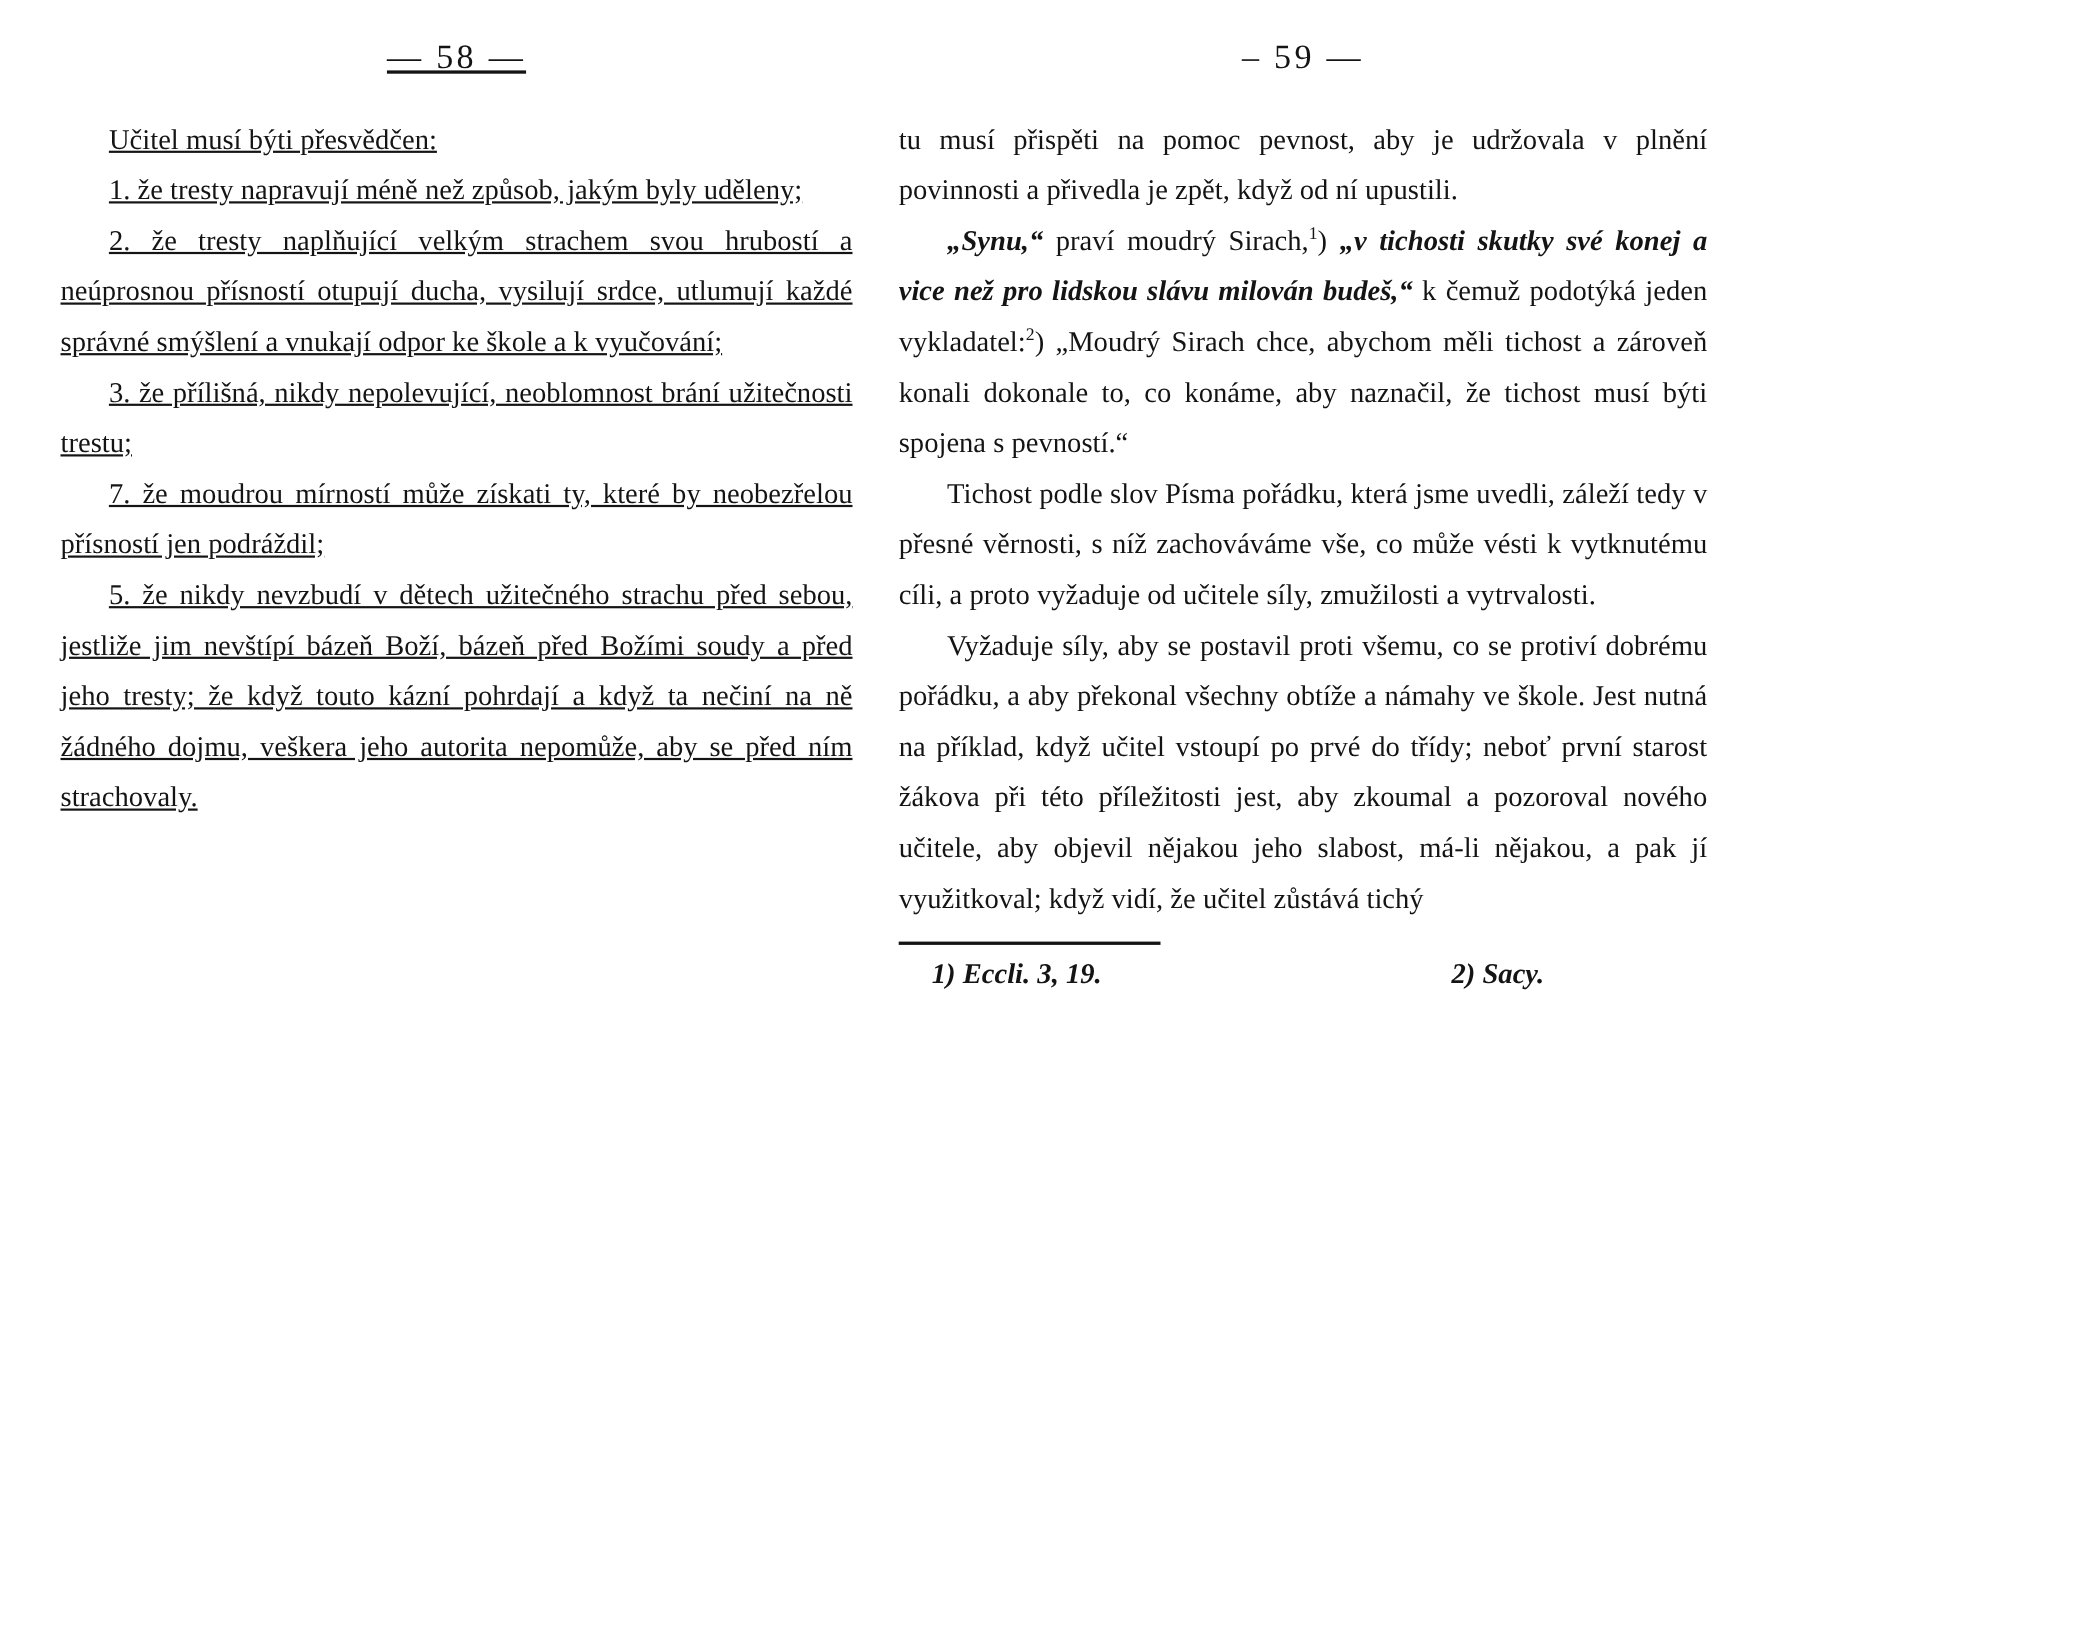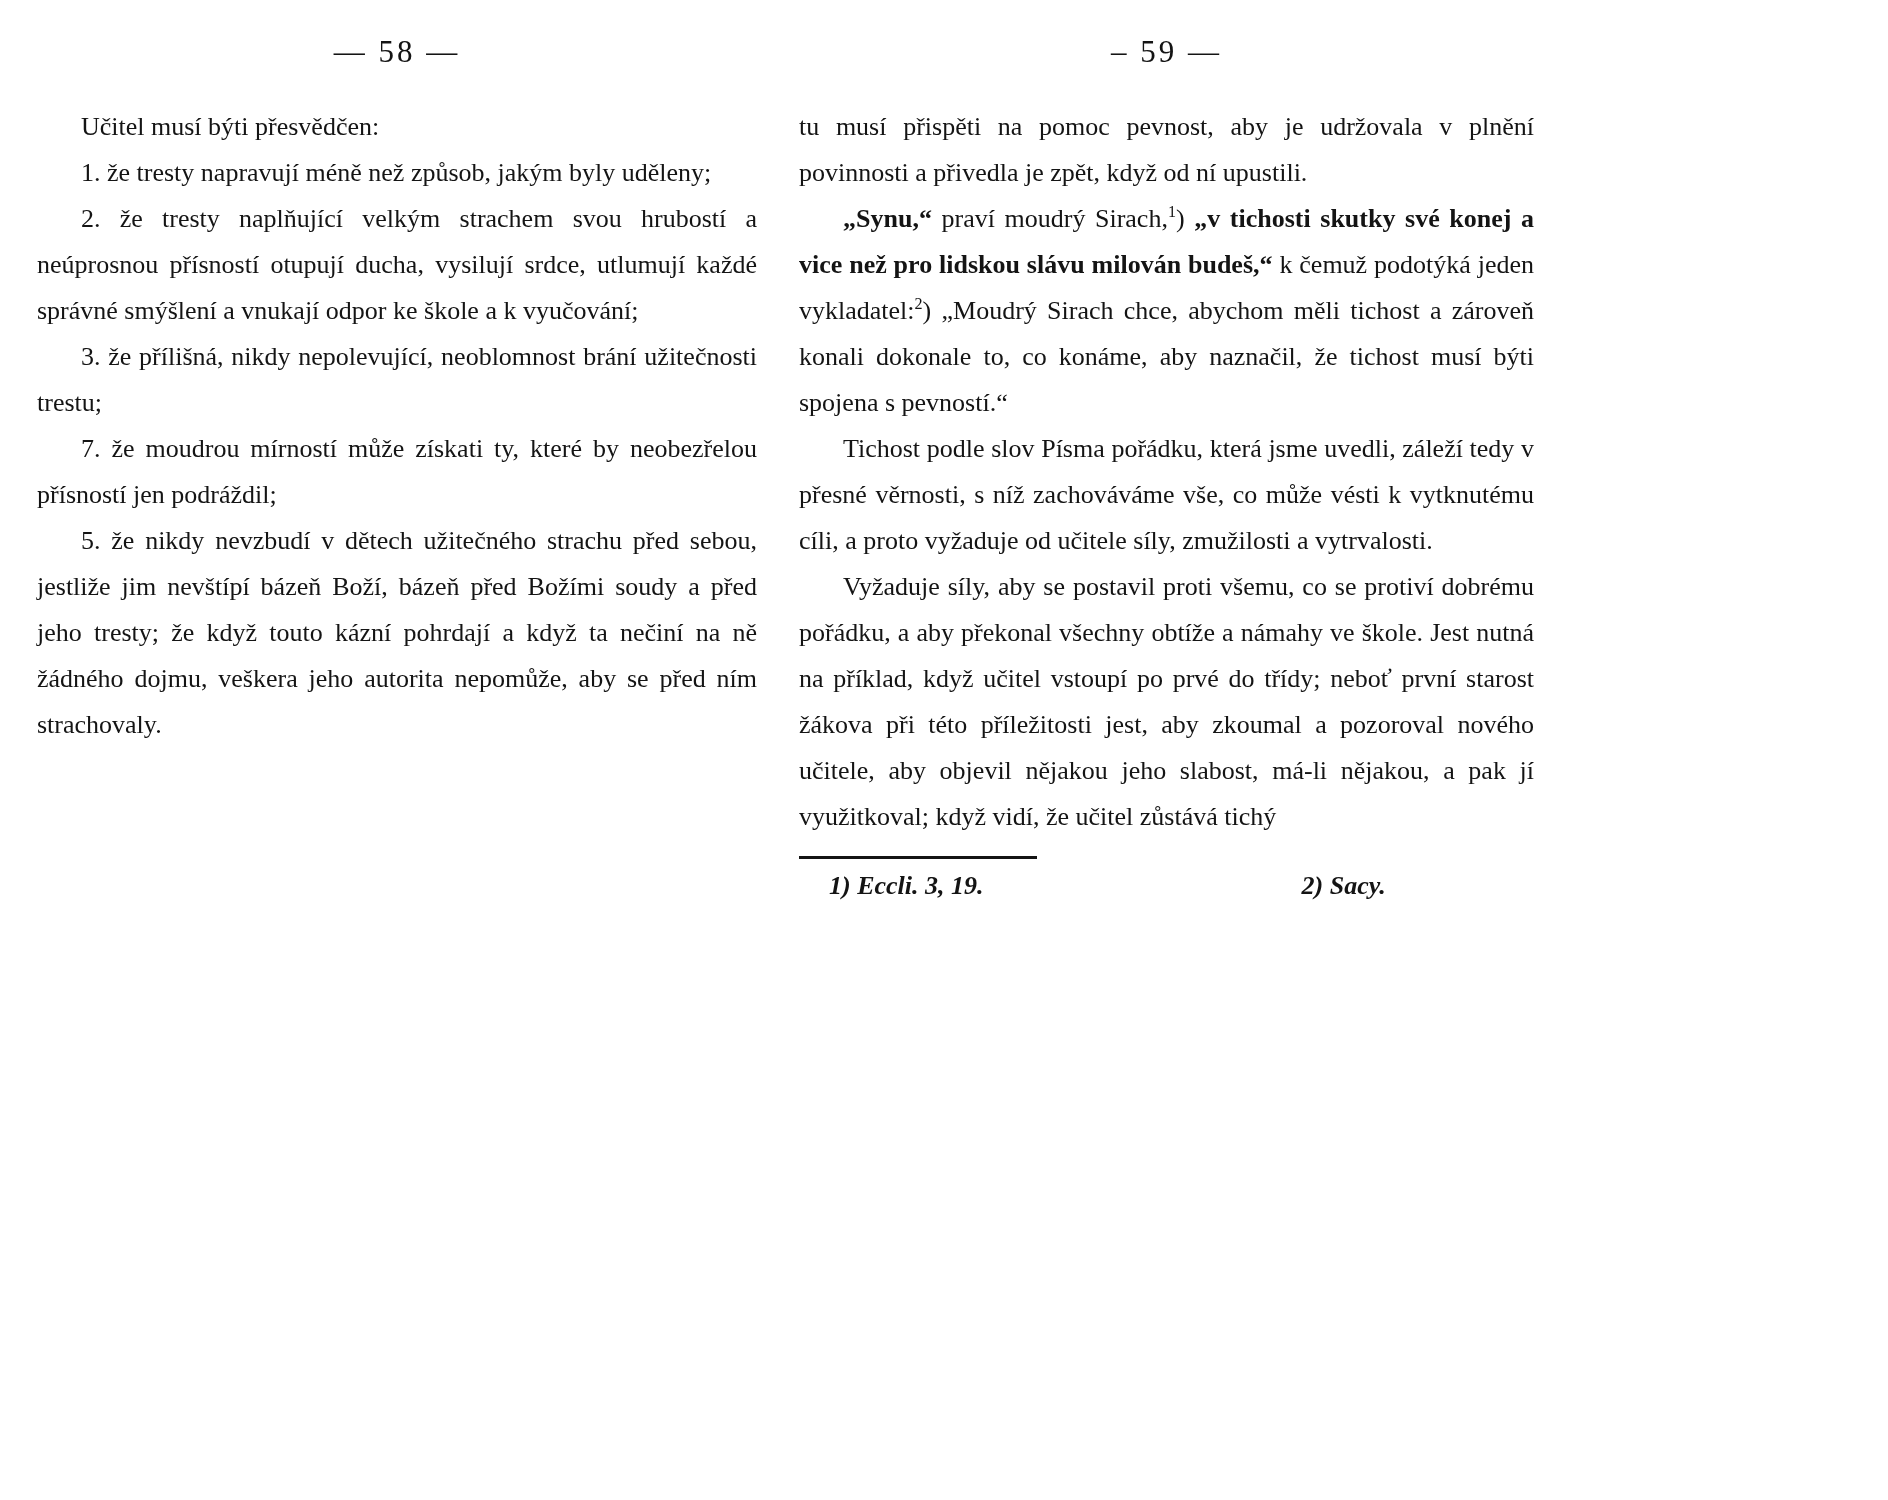--- a/index.html
+++ b/index.html
@@ -20,21 +20,22 @@
     width: 1888px;
     height: 1500px;
     padding-top: 34px;
   }
   .page {
     box-sizing: border-box;
     position: relative;
   }
   .page-left {
     width: 720px;
-    margin-left: 37px;
+    margin-left: 55px;
+    text-decoration: underline;
   }
   .page-right {
     width: 735px;
     margin-left: 42px;
     display: flex;
     flex-direction: column;
   }
   .page-number {
     text-align: center;
     font-size: 31px;
@@ -49,20 +50,21 @@
   }
   .page-body p.para {
     margin: 0;
   }
   .page-body p.indent {
     text-indent: 44px;
   }
   .normal { }
   .emphasis {
     font-weight: 700;
+    font-style: italic;
   }
   sup.fnref {
     font-size: 0.62em;
     line-height: 0;
     vertical-align: super;
   }
   .footnote-block {
     margin-top: 16px;
   }
   .footnote-rule {

